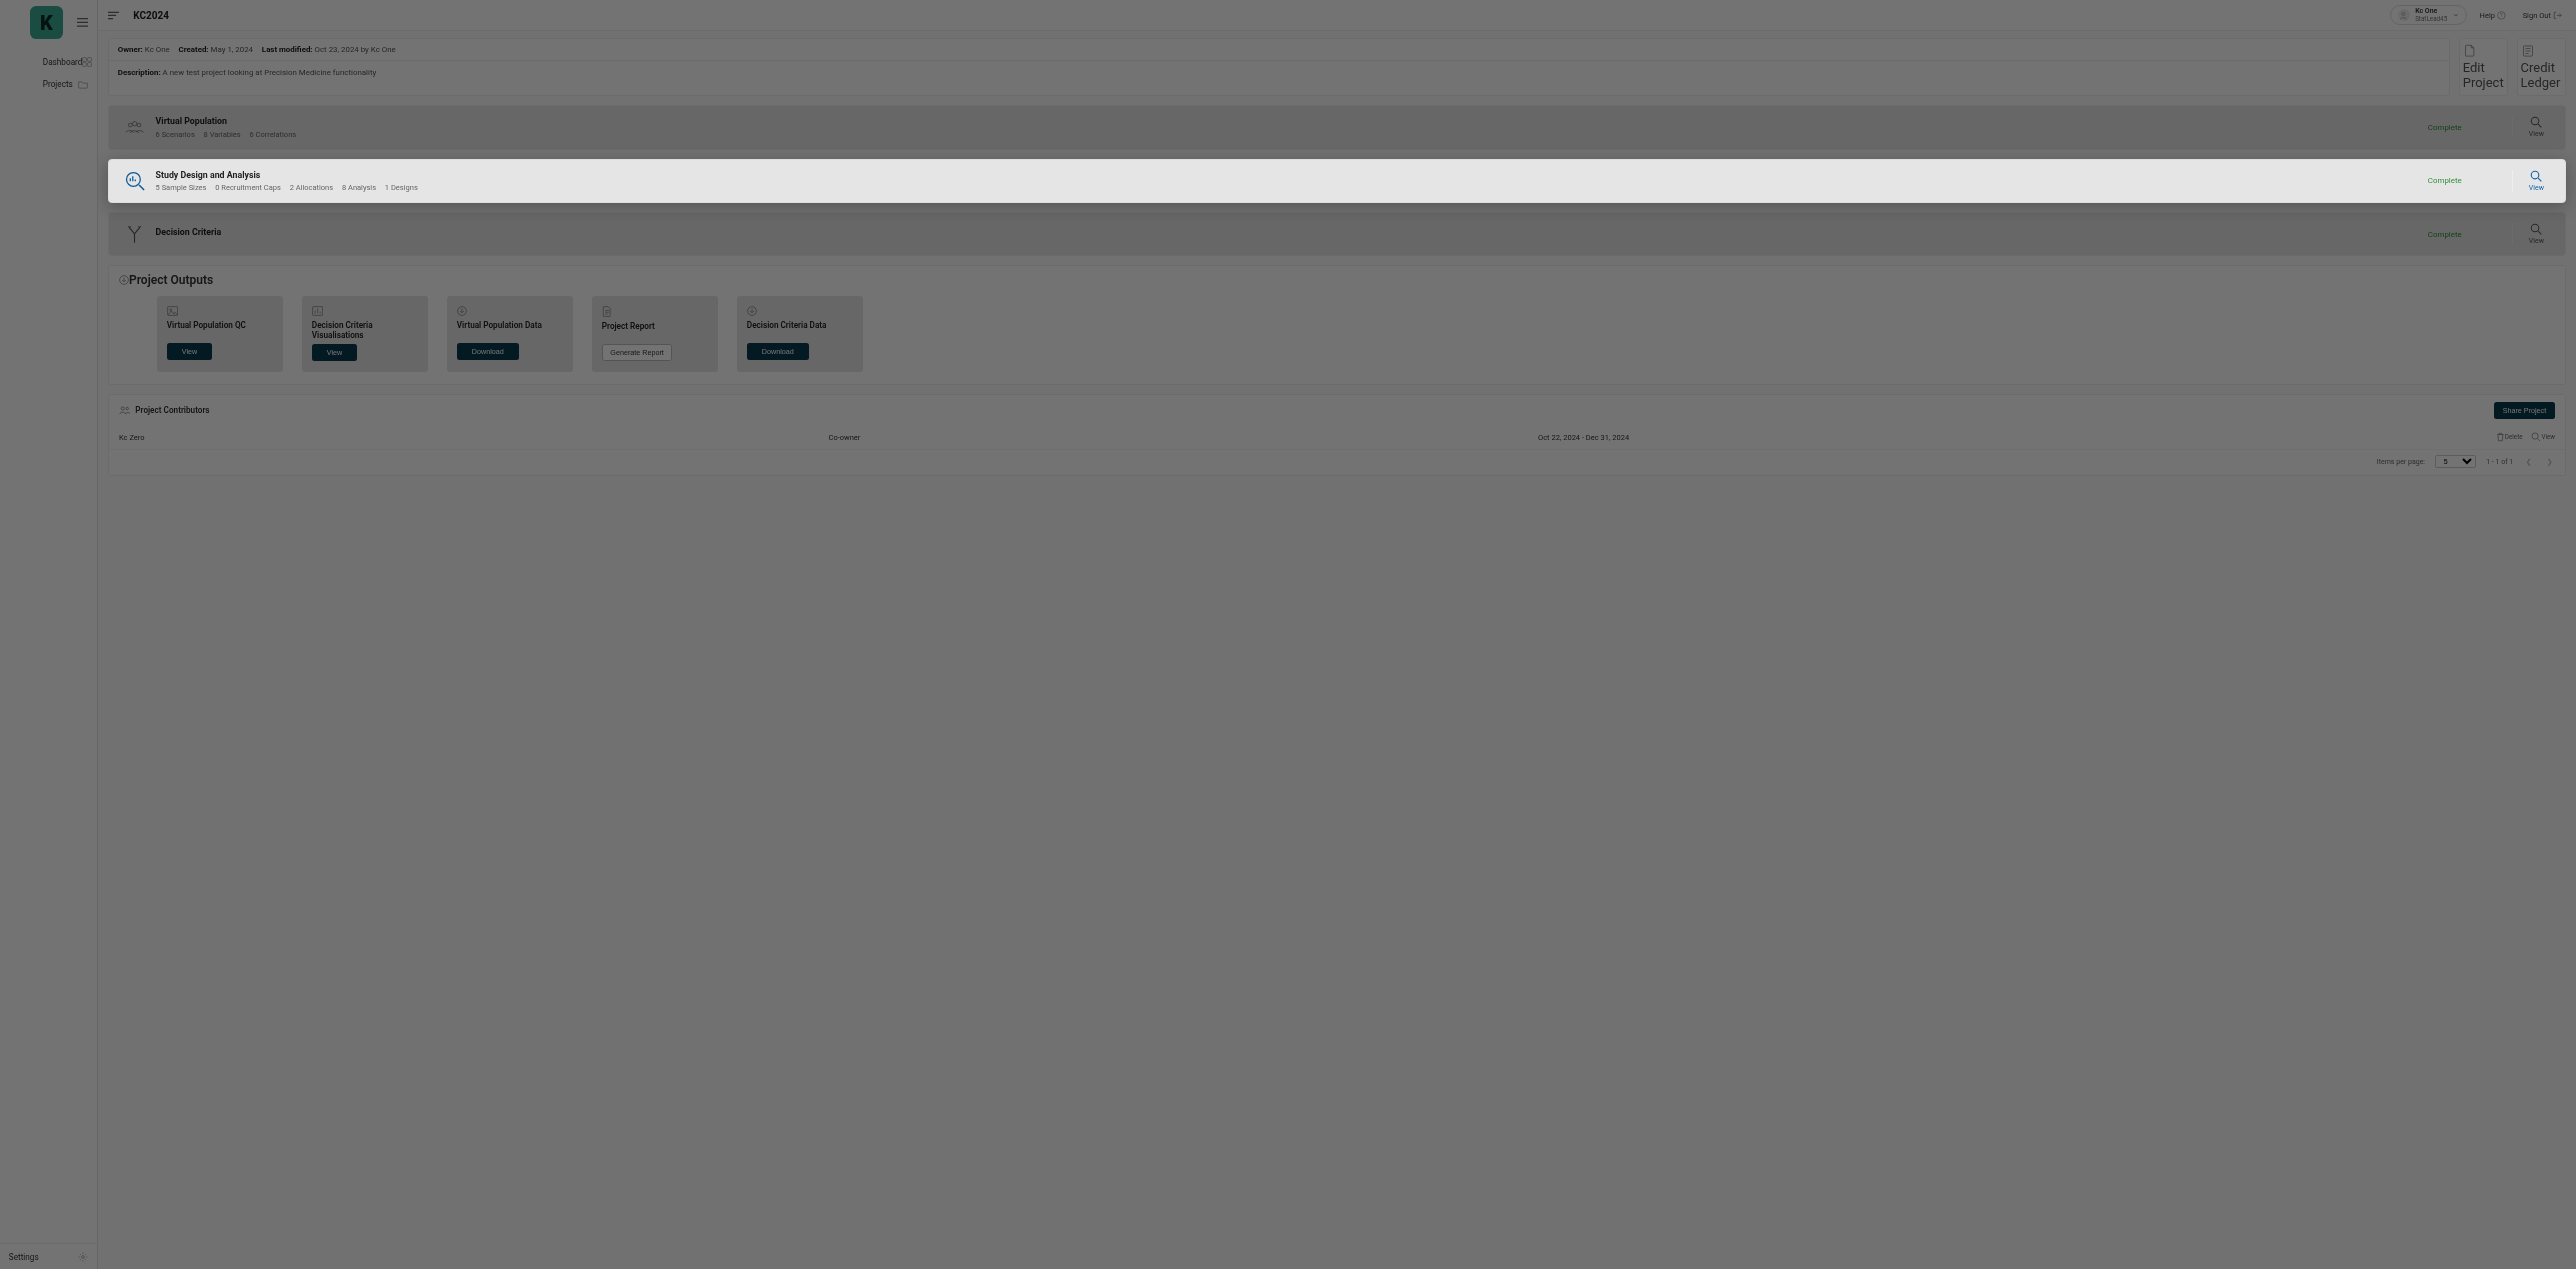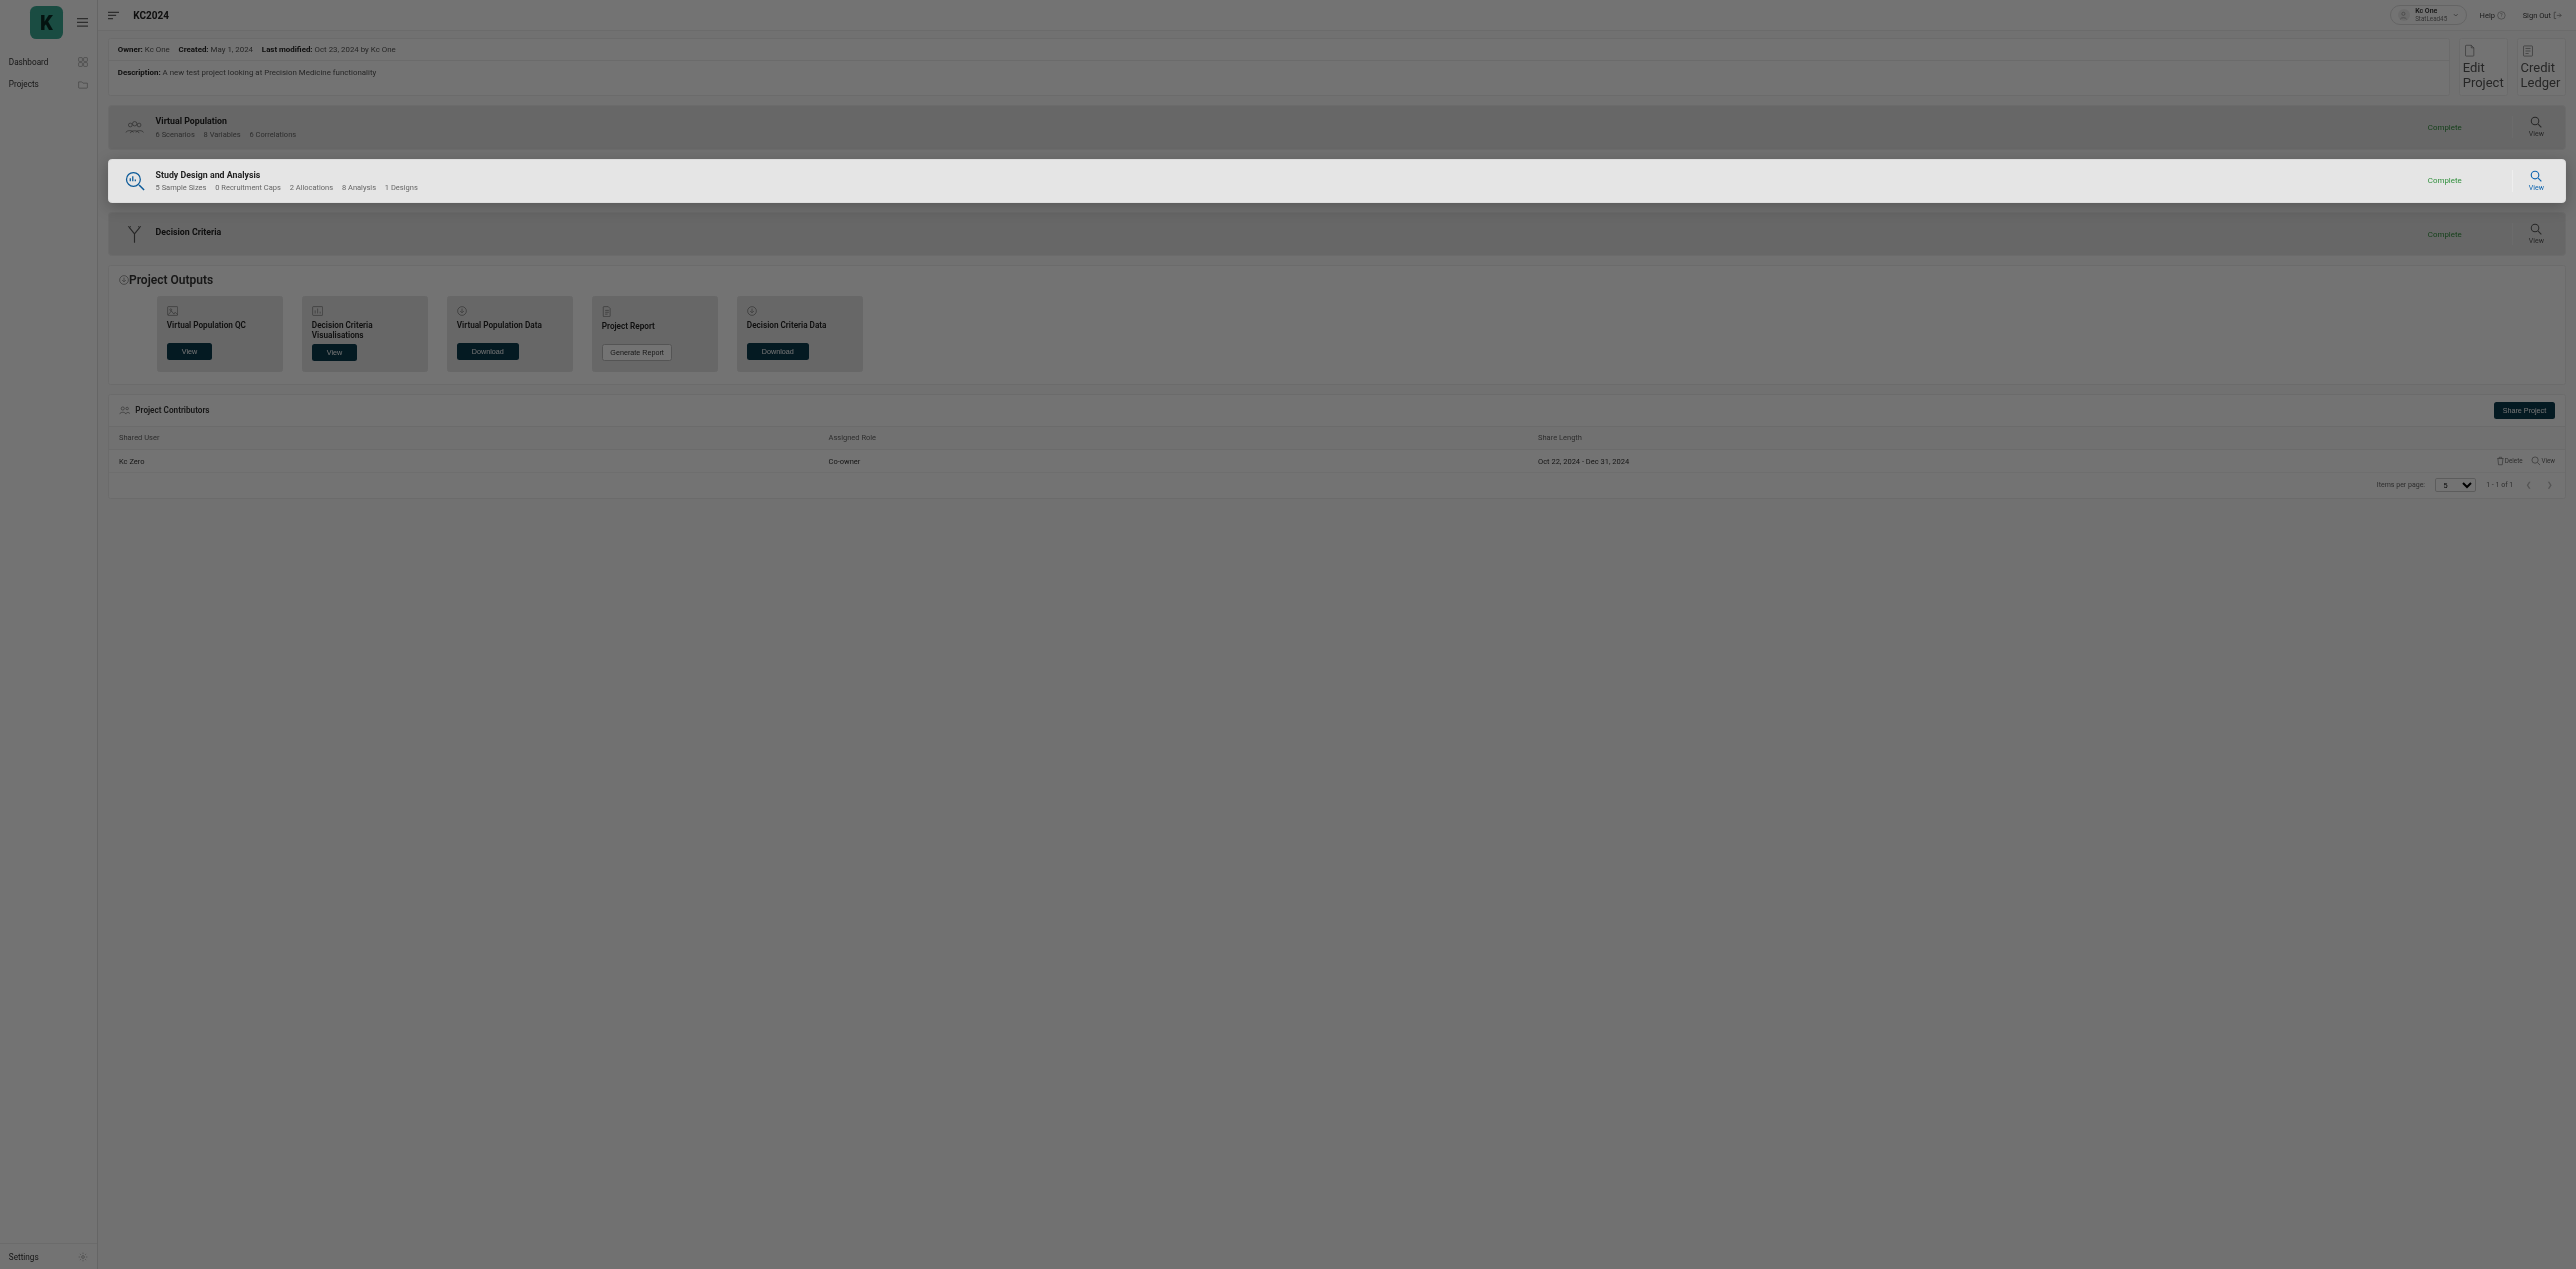--- a/index.html
+++ b/index.html
@@ -24,21 +24,21 @@
   .logo-row { display: flex; align-items: center; padding: 6.3px 5px; }
   .logo {
     width: 33px; height: 33px;
     background: #3aa893;
     border-radius: 6.3px;
     display: flex; align-items: center; justify-content: center;
     font-weight: 900; font-size: 20px; color: #0b2b24;
     margin-left: 25px;
   }
   .hamburger { margin-left: auto; color: #666; cursor: pointer; padding: 3.8px; }
-  .nav { padding-top: 5px; }
+  .nav { padding-top: 5px; padding-left: 34px; }
   .nav-item {
     display: flex; align-items: center; justify-content: space-between;
     padding: 6.3px 8.8px; font-size: 8.2px; color: #333; cursor: pointer;
   }
   .nav-item .icon { color: #888; }
   .sidebar-bottom { margin-top: auto; }
   .settings-item {
     display: flex; align-items: center; justify-content: space-between;
     padding: 7.5px 8.8px; font-size: 8.2px; color: #333; border-top: 0.6px solid #eee;
   }
@@ -425,26 +425,20 @@
           <svg width="11.3" height="8.8" viewBox="0 0 18 14">
               <circle cx="6" cy="4" r="2.5" fill="none" stroke="#666"></circle>
               <circle cx="13" cy="4" r="2" fill="none" stroke="#666"></circle>
               <path d="M1 13c1-4 9-4 10 0M11 12.5c.5-3 6-3 6.5 0" fill="none" stroke="#666"></path>
             </svg>
         </span>
         <h4>Project Contributors</h4>
         <button class="share-btn">Share Project</button>
       </div>
       <div class="contrib-table">
-        <div class="contrib-head">
-          <div class="c-user">Shared User</div>
-          <div class="c-role">Assigned Role</div>
-          <div class="c-len">Share Length</div>
-          <div class="c-actions"></div>
-        </div>
         <div class="contrib-row">
           <div class="c-user">Kc Zero</div>
           <div class="c-role">Co-owner</div>
           <div class="c-len">Oct 22, 2024 - Dec 31, 2024</div>
           <div class="c-actions">
             <div class="row-action">
               <span class="icon">
                   <svg width="8.8" height="10" viewBox="0 0 14 16">
                     <path d="M2 4h10M5 4V2h4v2M3 4l1 10h6l1-10" fill="none" stroke="#666"></path>
                   </svg>

